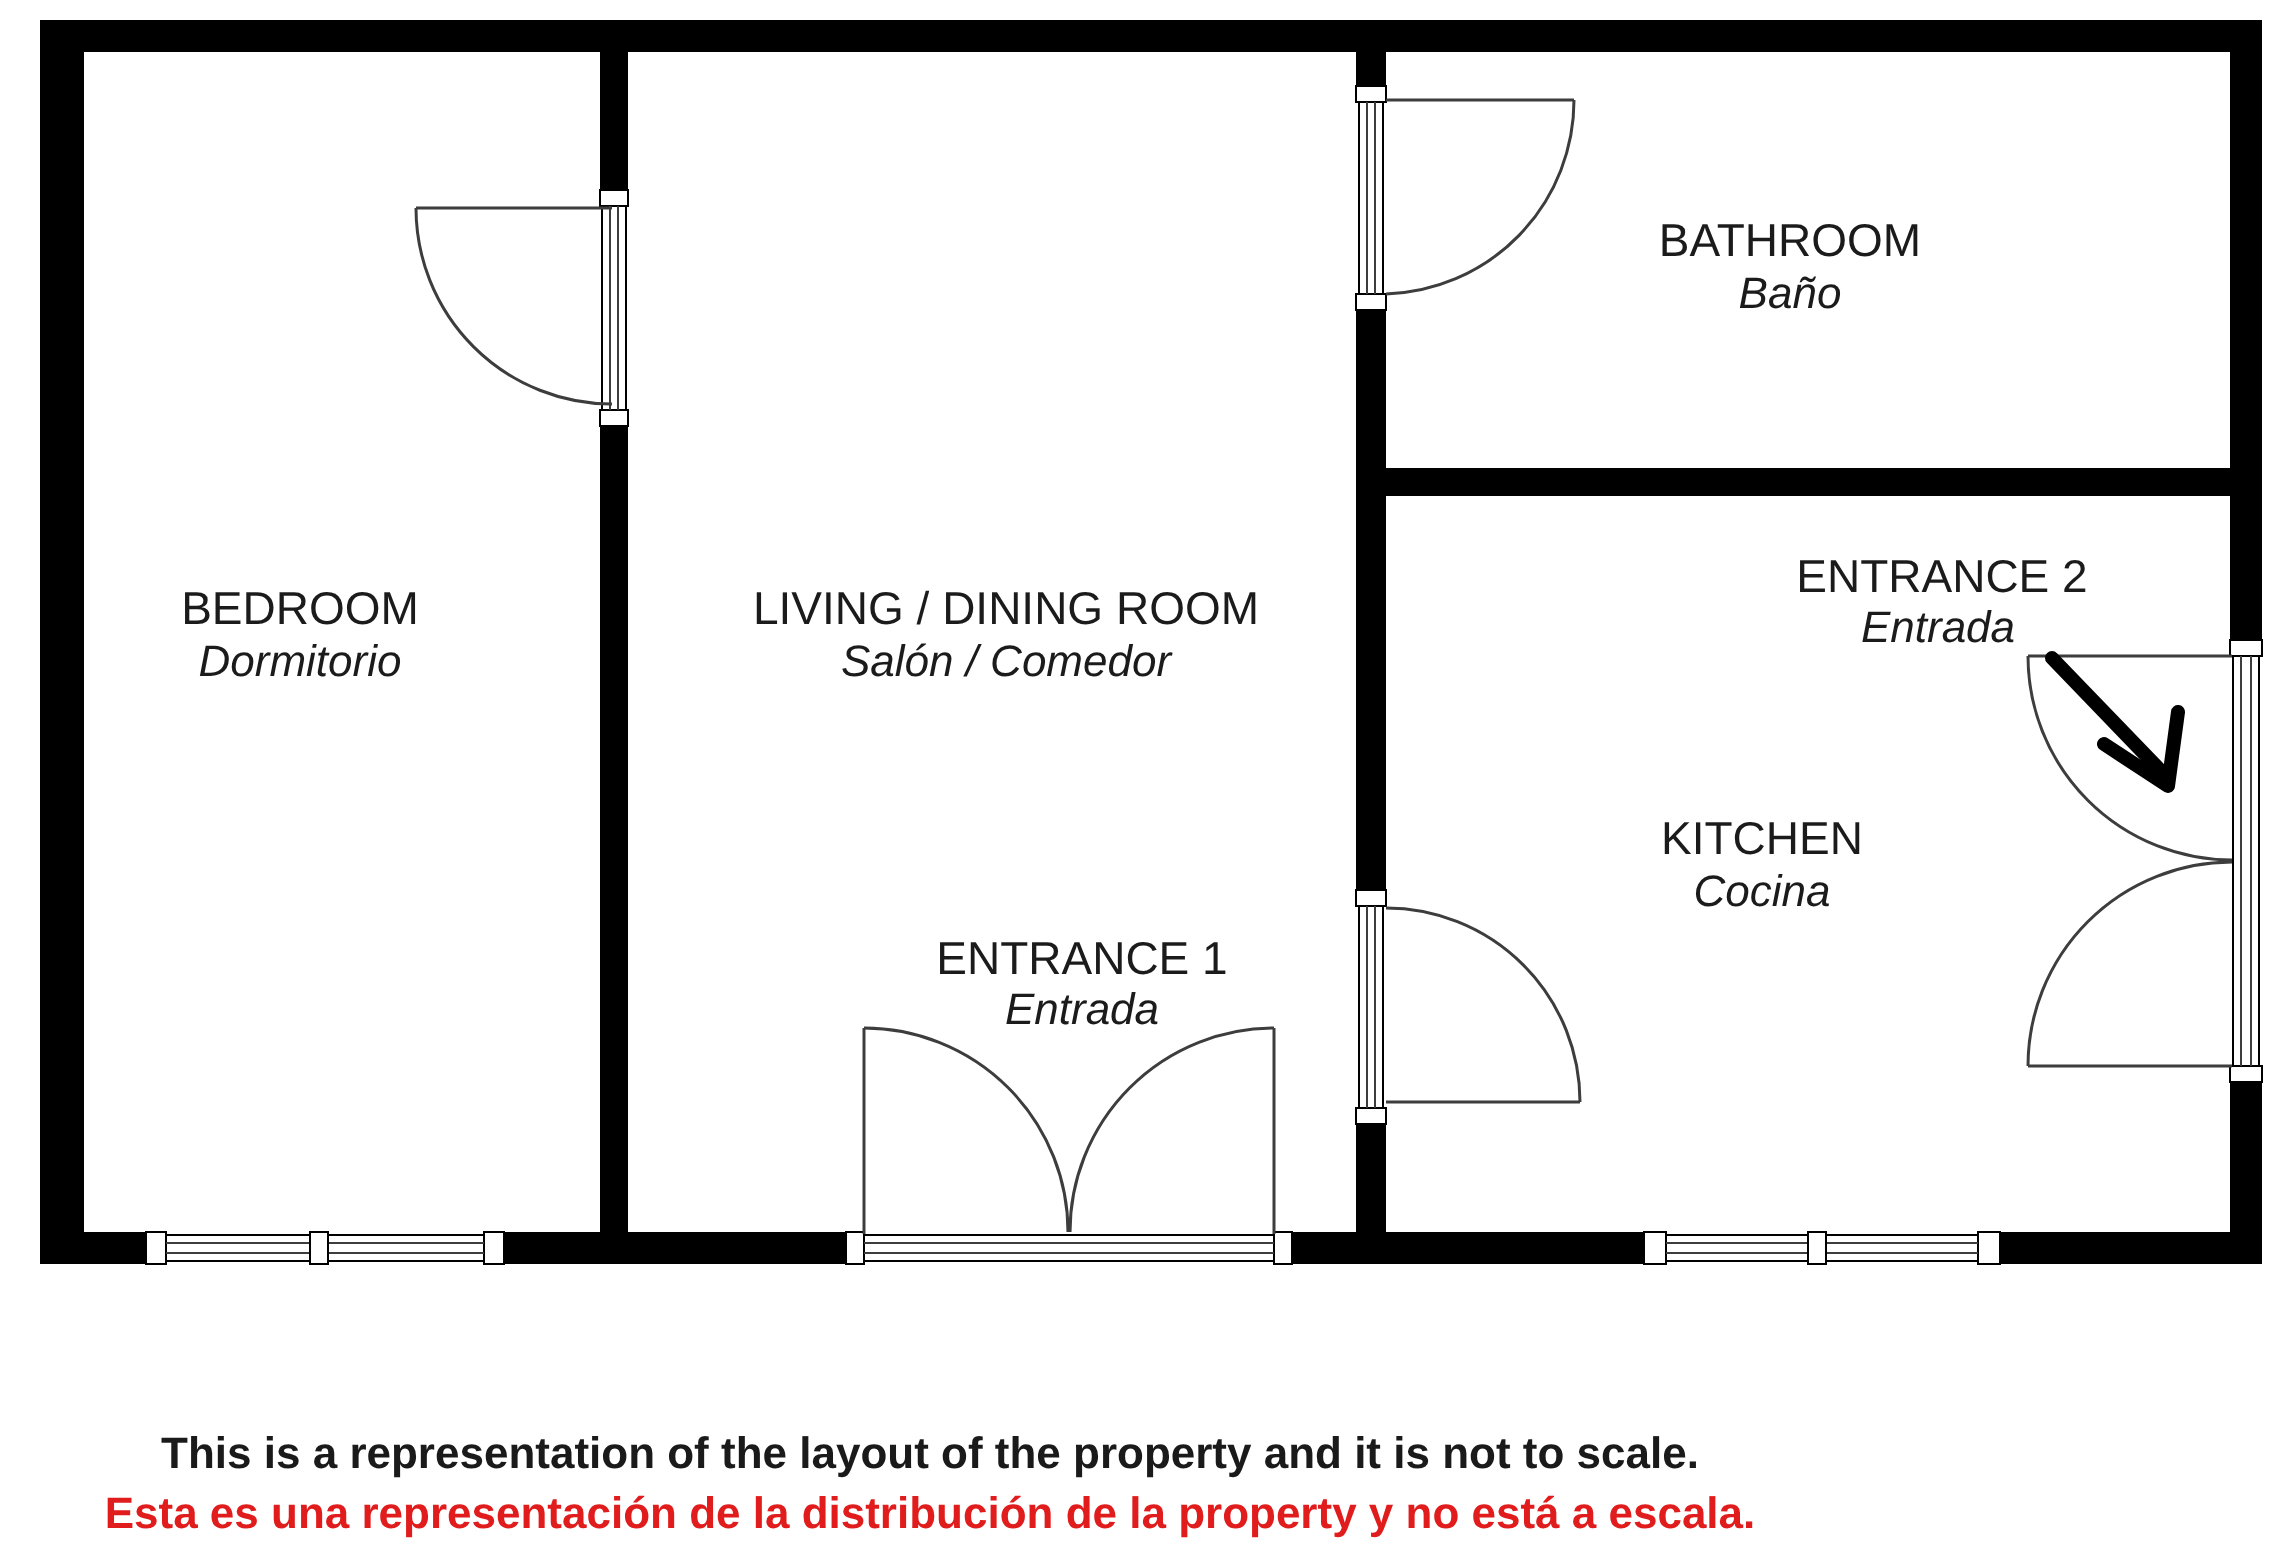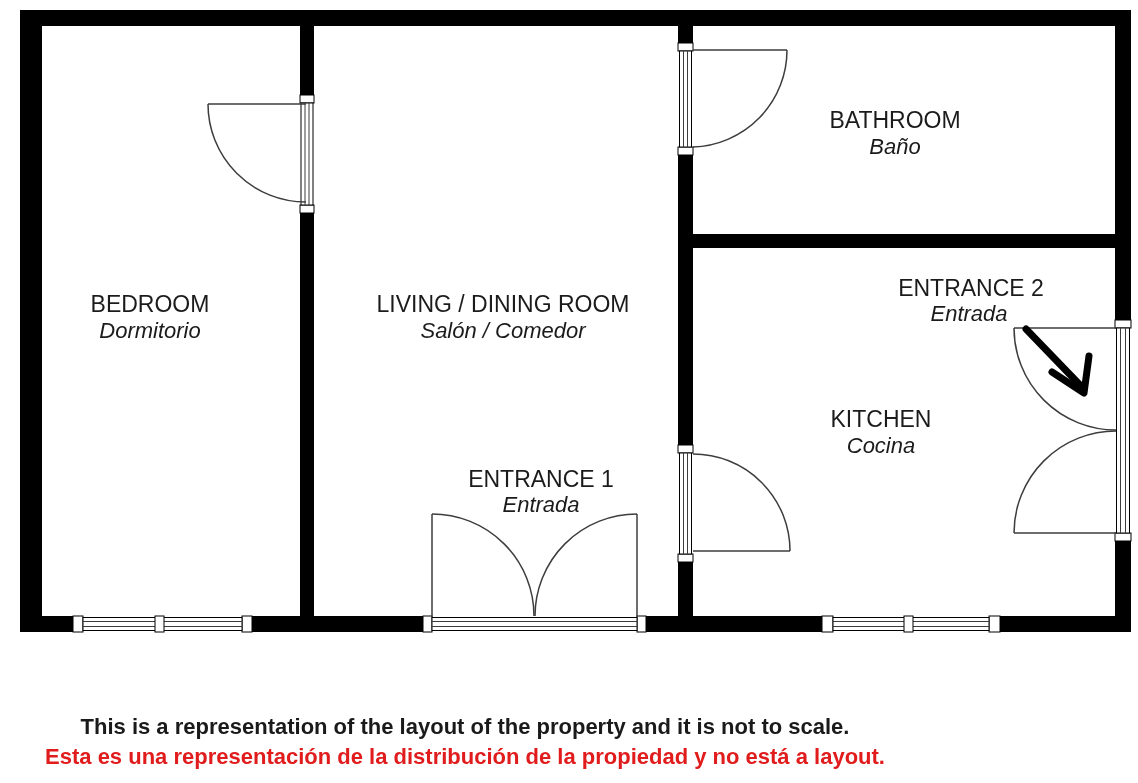--- a/index.html
+++ b/index.html
@@ -174,15 +174,15 @@
 
       <text class="room-name" x="541" y="487">ENTRANCE 1</text>
       <text class="room-sub" x="541" y="512">Entrada</text>
 
       <text class="room-name" x="971" y="296">ENTRANCE 2</text>
       <text class="room-sub" x="969" y="321">Entrada</text>
     </g>
   </svg>
 
   <div class="disclaimer disclaimer-en">This is a representation of the layout of the property and it is not to scale.</div>
-  <div class="disclaimer disclaimer-es">Esta es una representación de la distribución de la propiedad y no está a layout.</div>
+  <div class="disclaimer disclaimer-es">Esta es una representación de la distribución de la property y no está a escala.</div>
 
 </div>
 
 </body></html>

